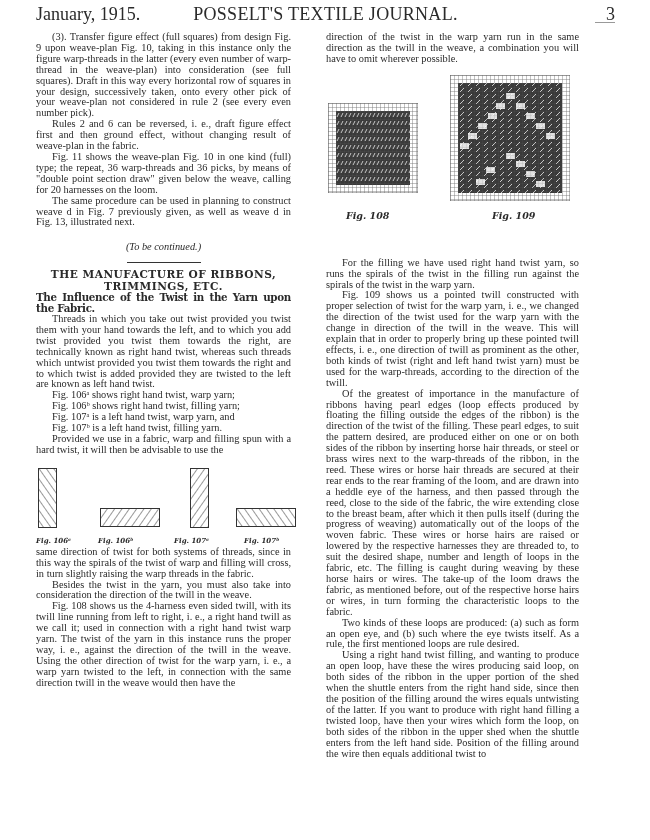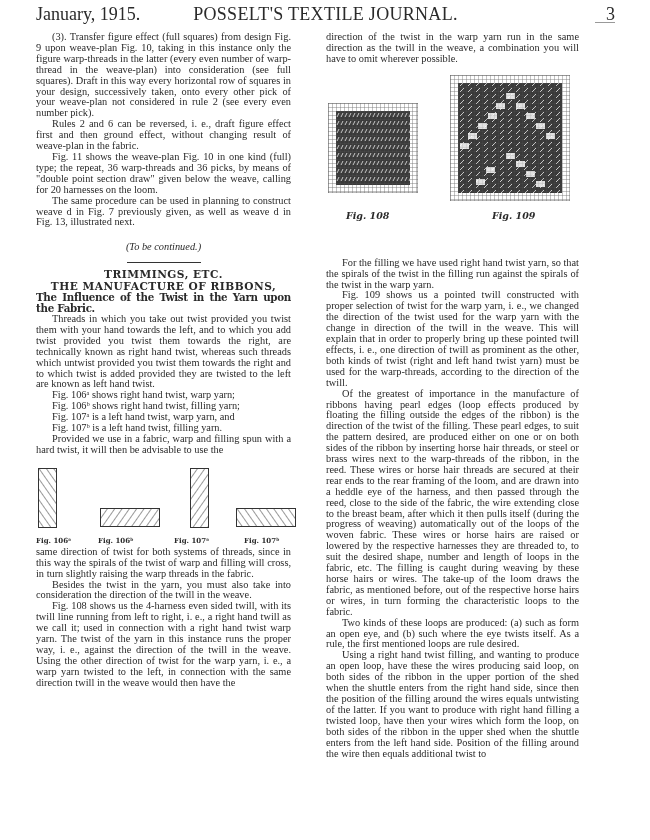--- a/index.html
+++ b/index.html
@@ -19,21 +19,21 @@
   p.noindent { text-indent: 0; }
   .center { text-align: center; text-indent: 0; }
   .italic { font-style: italic; }
   .rule { width: 74px; margin: 9px auto 6px auto; border-top: 1px solid #333; }
   .section-title { font-weight: bold; text-align: center; font-size: 10.6px; line-height: 11.5px;
                    letter-spacing: 0.5px; font-family: "DejaVu Serif", serif; }
   .subhead { font-weight: bold; text-indent: 0; font-size: 10.3px; font-family: "DejaVu Serif", serif; letter-spacing: -0.3px; }
   .figs-row { position: relative; height: 83px; margin: 6px 0 2px 0; }
   .fig { position: absolute; }
   .fig svg { display: block; }
-  .fig-cap { position: absolute; font-size: 7px; font-weight: bold; font-family: "DejaVu Serif", serif; }
+  .fig-cap { position: absolute; font-size: 7px; font-weight: bold; font-style: italic; font-family: "DejaVu Serif", serif; }
   .weave-row { position: relative; height: 183px; margin: 6px 0 4px 0; }
   .weave-cap { position: absolute; font-size: 9.5px; font-weight: bold; font-style: italic; font-family: "DejaVu Serif", serif; }
 </style>
 </head>
 <body>
 
 <div class="header">
   <span class="date">January, 1915.</span>
   <span class="title">POSSELT'S TEXTILE JOURNAL.</span>
   <span class="pageno">3</span>
@@ -41,22 +41,22 @@
 </div>
 
 <div class="col col-left">
   <p>(3). Transfer figure effect (full squares) from design Fig. 9 upon weave-plan Fig. 10, taking in this instance only the figure warp-threads in the latter (every even number of warp-thread in the weave-plan) into consideration (see full squares). Draft in this way every horizontal row of squares in your design, successively taken, onto every other pick of your weave-plan not considered in rule 2 (see every even number pick).</p>
   <p>Rules 2 and 6 can be reversed, i. e., draft figure effect first and then ground effect, without changing result of weave-plan in the fabric.</p>
   <p>Fig. 11 shows the weave-plan Fig. 10 in one kind (full) type; the repeat, 36 warp-threads and 36 picks, by means of "double point section draw" given below the weave, calling for 20 harnesses on the loom.</p>
   <p>The same procedure can be used in planning to construct weave d in Fig. 7 previously given, as well as weave d in Fig. 13, illustrated next.</p>
   <p class="center italic" style="margin-top:14px;text-align:center;">(To be continued.)</p>
   <div class="rule"></div>
   <div class="section-title">
+    <div>THE MANUFACTURE OF RIBBONS,</div>
     <div>TRIMMINGS, ETC.</div>
-    <div>THE MANUFACTURE OF RIBBONS,</div>
   </div>
   <p class="subhead">The Influence of the Twist in the Yarn upon the Fabric.</p>
   <p>Threads in which you take out twist provided you twist them with your hand towards the left, and to which you add twist provided you twist them towards the right, are technically known as right hand twist, whereas such threads which untwist provided you twist them towards the right and to which twist is added provided they are twisted to the left are known as left hand twist.</p>
   <p>Fig. 106ᵃ shows right hand twist, warp yarn;</p>
   <p>Fig. 106ᵇ shows right hand twist, filling yarn;</p>
   <p>Fig. 107ᵃ is a left hand twist, warp yarn, and</p>
   <p>Fig. 107ᵇ is a left hand twist, filling yarn.</p>
   <p>Provided we use in a fabric, warp and filling spun with a hard twist, it will then be advisable to use the</p>
 
   <div class="figs-row">
@@ -157,18 +157,18 @@
           <rect x="26" y="104" width="9" height="6"></rect>
           <rect x="86" y="106" width="9" height="6"></rect>
         </g>
         <rect x="0" y="0" width="120" height="126" fill="url(#grid2)" opacity="0.45"></rect>
       </svg>
     </div>
     <span class="weave-cap" style="left:20px; top:140px;">Fig. 108</span>
     <span class="weave-cap" style="left:166px; top:140px;">Fig. 109</span>
   </div>
 
-  <p>For the filling we have used right hand twist yarn, so that the spirals of the twist in the filling run against the spirals of the twist in the warp yarn.</p>
+  <p>For the filling we have used right hand twist yarn, so runs the spirals of the twist in the filling run against the spirals of the twist in the warp yarn.</p>
   <p>Fig. 109 shows us a pointed twill constructed with proper selection of twist for the warp yarn, i. e., we changed the direction of the twist used for the warp yarn with the change in direction of the twill in the weave. This will explain that in order to properly bring up these pointed twill effects, i. e., one direction of twill as prominent as the other, both kinds of twist (right and left hand twist yarn) must be used for the warp-threads, according to the direction of the twill.</p>
   <p>Of the greatest of importance in the manufacture of ribbons having pearl edges (loop effects produced by floating the filling outside the edges of the ribbon) is the direction of the twist of the filling. These pearl edges, to suit the pattern desired, are produced either on one or on both sides of the ribbon by inserting horse hair threads, or steel or brass wires next to the warp-threads of the ribbon, in the reed. These wires or horse hair threads are secured at their rear ends to the rear framing of the loom, and are drawn into a heddle eye of the harness, and then passed through the reed, close to the side of the fabric, the wire extending close to the breast beam, after which it then pulls itself (during the progress of weaving) automatically out of the loops of the woven fabric. These wires or horse hairs are raised or lowered by the respective harnesses they are threaded to, to suit the desired shape, number and length of loops in the fabric, etc. The filling is caught during weaving by these horse hairs or wires. The take-up of the loom draws the fabric, as mentioned before, out of the respective horse hairs or wires, in turn forming the characteristic loops to the fabric.</p>
   <p>Two kinds of these loops are produced: (a) such as form an open eye, and (b) such where the eye twists itself. As a rule, the first mentioned loops are rule desired.</p>
   <p>Using a right hand twist filling, and wanting to produce an open loop, have these the wires producing said loop, on both sides of the ribbon in the upper portion of the shed when the shuttle enters from the right hand side, since then the position of the filling around the wires equals untwisting of the latter. If you want to produce with right hand filling a twisted loop, have then your wires which form the loop, on both sides of the ribbon in the upper shed when the shuttle enters from the left hand side. Position of the filling around the wire then equals additional twist to</p>
 </div>
 
 </body></html>

